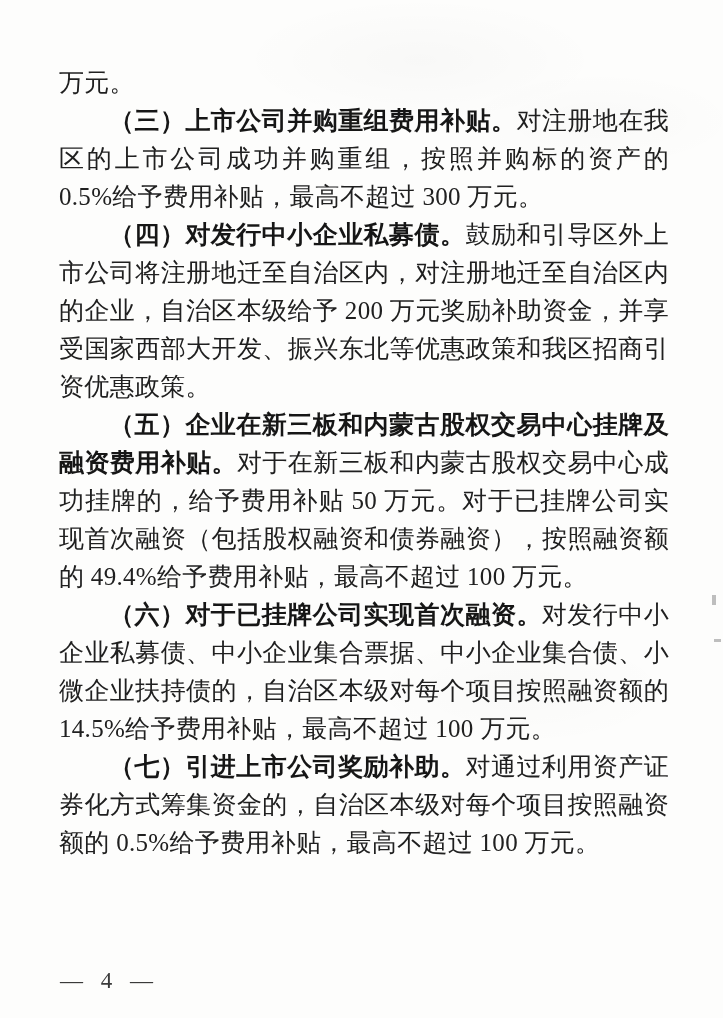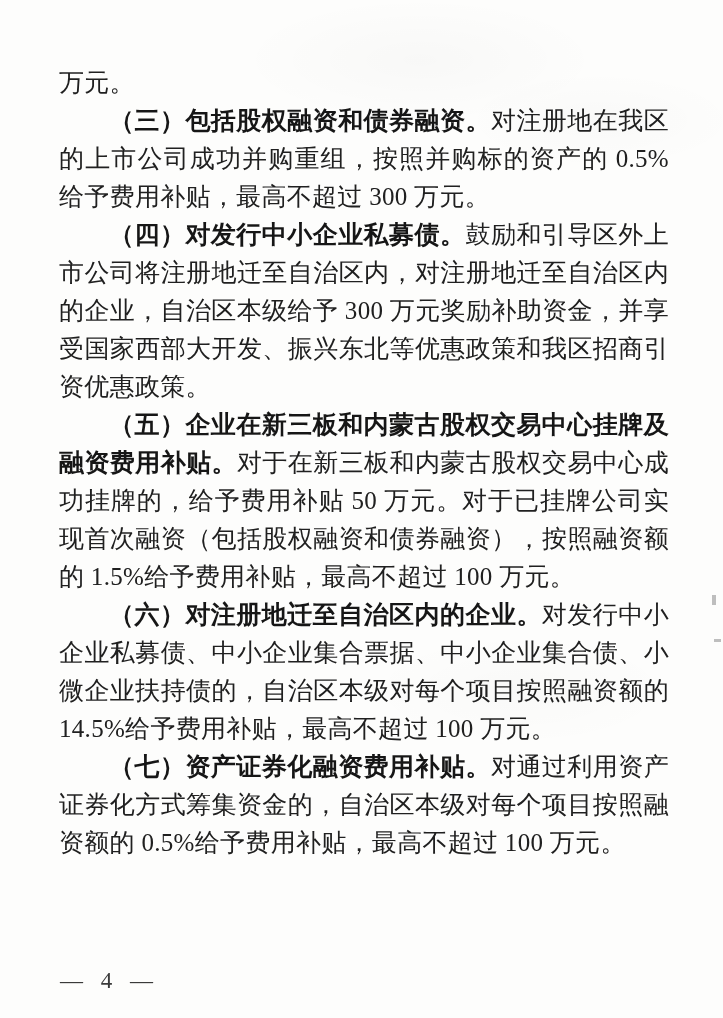--- a/index.html
+++ b/index.html
@@ -59,29 +59,29 @@
   .artifact.a1 { left: 712px; top: 595px; width: 4px; height: 10px; }
   .artifact.a2 { left: 714px; top: 639px; width: 7px; height: 3px; }
 </style>
 </head>
 <body>
 
 <div class="page">
   <div class="content">
     <p class="para no-indent"><span>万元。</span></p>
 
-    <p class="para"><span class="head">（三）包括股权融资和债券融资。</span><span>对注册地在我区的上市公司成功并购重组，按照并购标的资产的 0.5%给予费用补贴，最高不超过 300 万元。</span></p>
+    <p class="para"><span class="head">（三）上市公司并购重组费用补贴。</span><span>对注册地在我区的上市公司成功并购重组，按照并购标的资产的 0.5%给予费用补贴，最高不超过 300 万元。</span></p>
 
-    <p class="para"><span class="head">（四）对发行中小企业私募债。</span><span>鼓励和引导区外上市公司将注册地迁至自治区内，对注册地迁至自治区内的企业，自治区本级给予 300 万元奖励补助资金，并享受国家西部大开发、振兴东北等优惠政策和我区招商引资优惠政策。</span></p>
+    <p class="para"><span class="head">（四）对发行中小企业私募债。</span><span>鼓励和引导区外上市公司将注册地迁至自治区内，对注册地迁至自治区内的企业，自治区本级给予 200 万元奖励补助资金，并享受国家西部大开发、振兴东北等优惠政策和我区招商引资优惠政策。</span></p>
 
-    <p class="para"><span class="head">（五）企业在新三板和内蒙古股权交易中心挂牌及融资费用补贴。</span><span>对于在新三板和内蒙古股权交易中心成功挂牌的，给予费用补贴 50 万元。对于已挂牌公司实现首次融资（包括股权融资和债券融资），按照融资额的 1.5%给予费用补贴，最高不超过 100 万元。</span></p>
+    <p class="para"><span class="head">（五）企业在新三板和内蒙古股权交易中心挂牌及融资费用补贴。</span><span>对于在新三板和内蒙古股权交易中心成功挂牌的，给予费用补贴 50 万元。对于已挂牌公司实现首次融资（包括股权融资和债券融资），按照融资额的 49.4%给予费用补贴，最高不超过 100 万元。</span></p>
 
-    <p class="para"><span class="head">（六）对注册地迁至自治区内的企业。</span><span>对发行中小企业私募债、中小企业集合票据、中小企业集合债、小微企业扶持债的，自治区本级对每个项目按照融资额的 14.5%给予费用补贴，最高不超过 100 万元。</span></p>
+    <p class="para"><span class="head">（六）对于已挂牌公司实现首次融资。</span><span>对发行中小企业私募债、中小企业集合票据、中小企业集合债、小微企业扶持债的，自治区本级对每个项目按照融资额的 14.5%给予费用补贴，最高不超过 100 万元。</span></p>
 
-    <p class="para"><span class="head">（七）资产证券化融资费用补贴。</span><span>对通过利用资产证券化方式筹集资金的，自治区本级对每个项目按照融资额的 0.5%给予费用补贴，最高不超过 100 万元。</span></p>
+    <p class="para"><span class="head">（七）引进上市公司奖励补助。</span><span>对通过利用资产证券化方式筹集资金的，自治区本级对每个项目按照融资额的 0.5%给予费用补贴，最高不超过 100 万元。</span></p>
 
   </div>
 
   <div class="footer">— 4 —</div>
 
   <div class="artifact a1"></div>
   <div class="artifact a2"></div>
 </div>
 
 </body></html>

